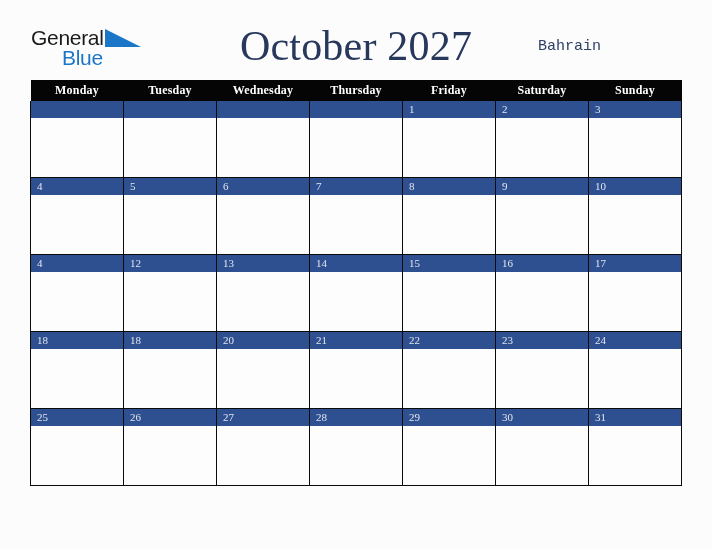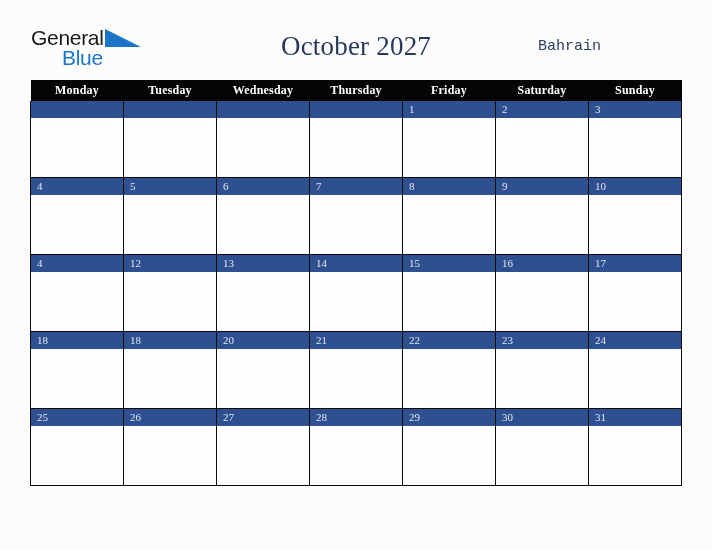--- a/index.html
+++ b/index.html
@@ -68,21 +68,21 @@
   }
 
   
   .month-title {
     position: absolute;
     left: 0;
     top: 0;
     width: 712px;
     text-align: center;
     font-family: "Liberation Serif", "DejaVu Serif", serif;
-    font-size: 27px;
+    font-size: 42px;
     line-height: 48px;
     color: #28385c;
     letter-spacing: 0.2px;
   }
 
   
   .country {
     position: absolute;
     right: 31px;
     top: 16px;

